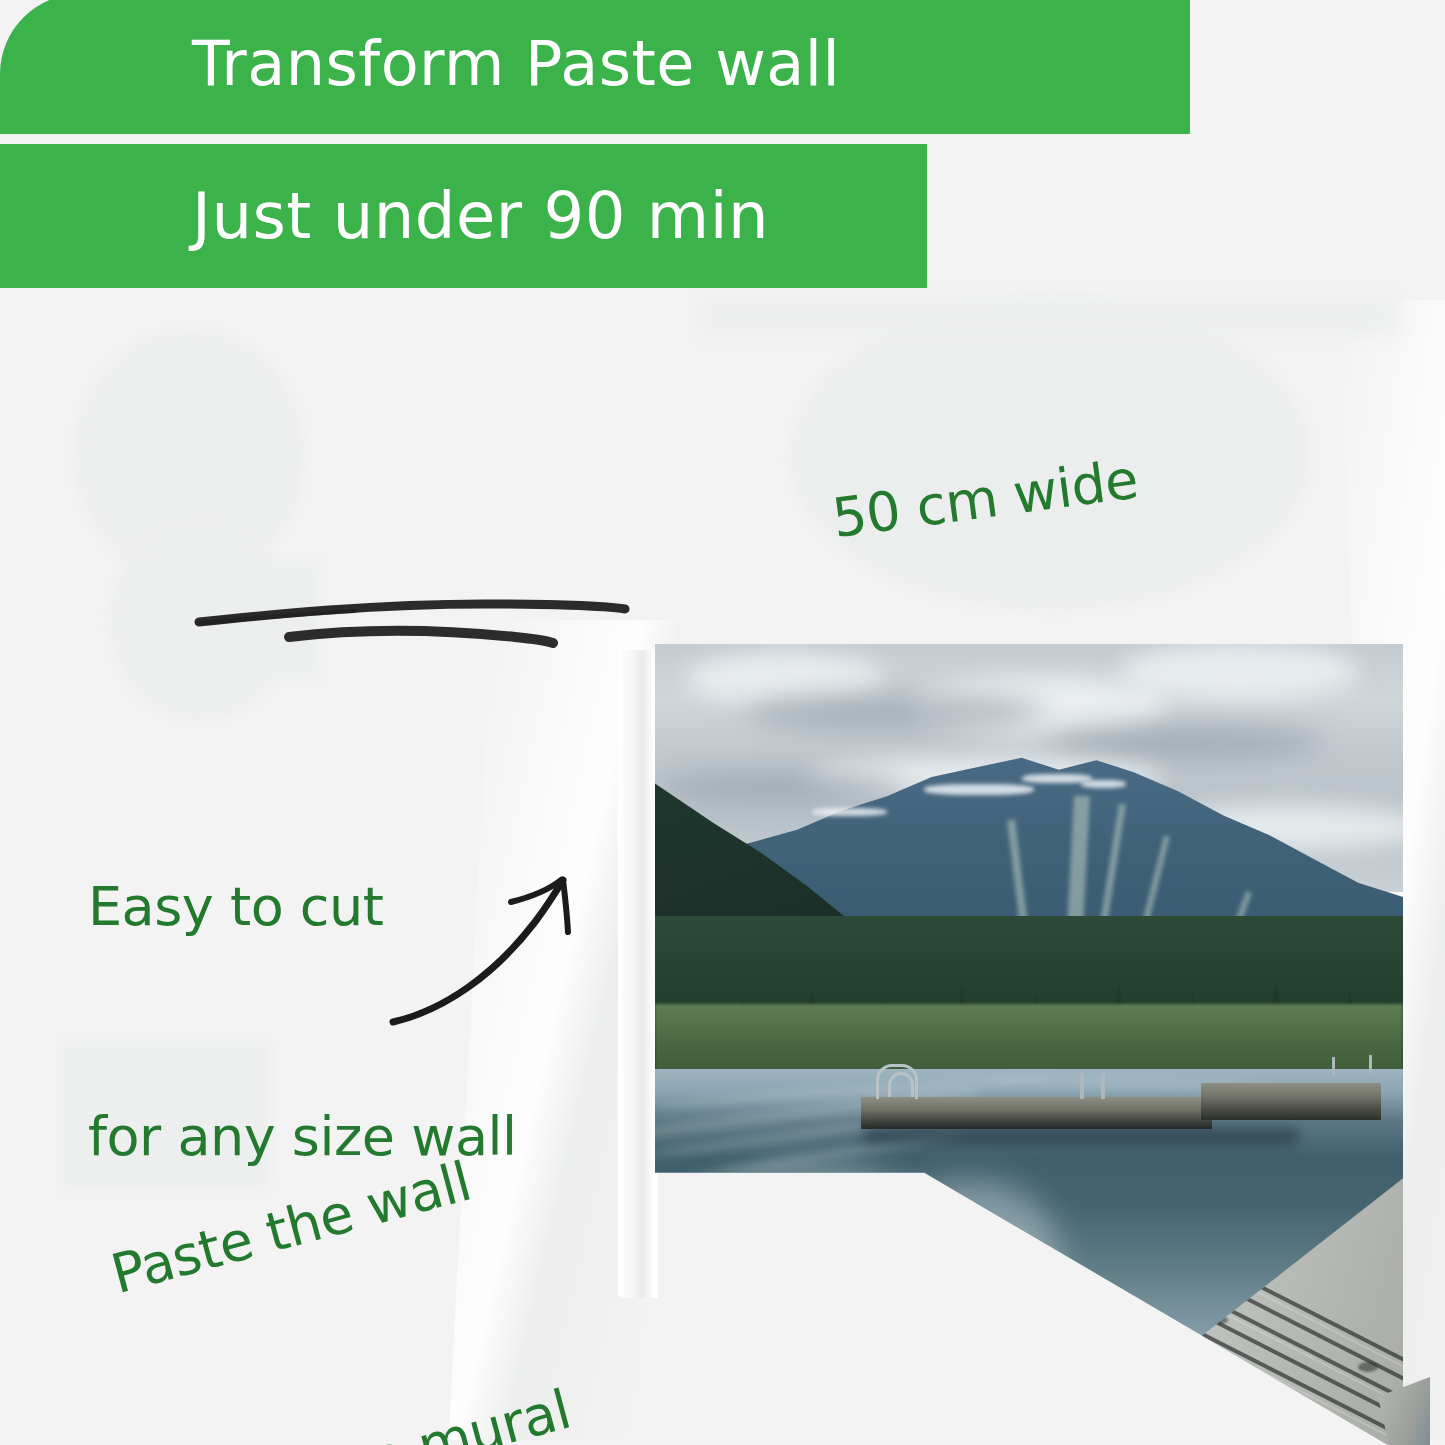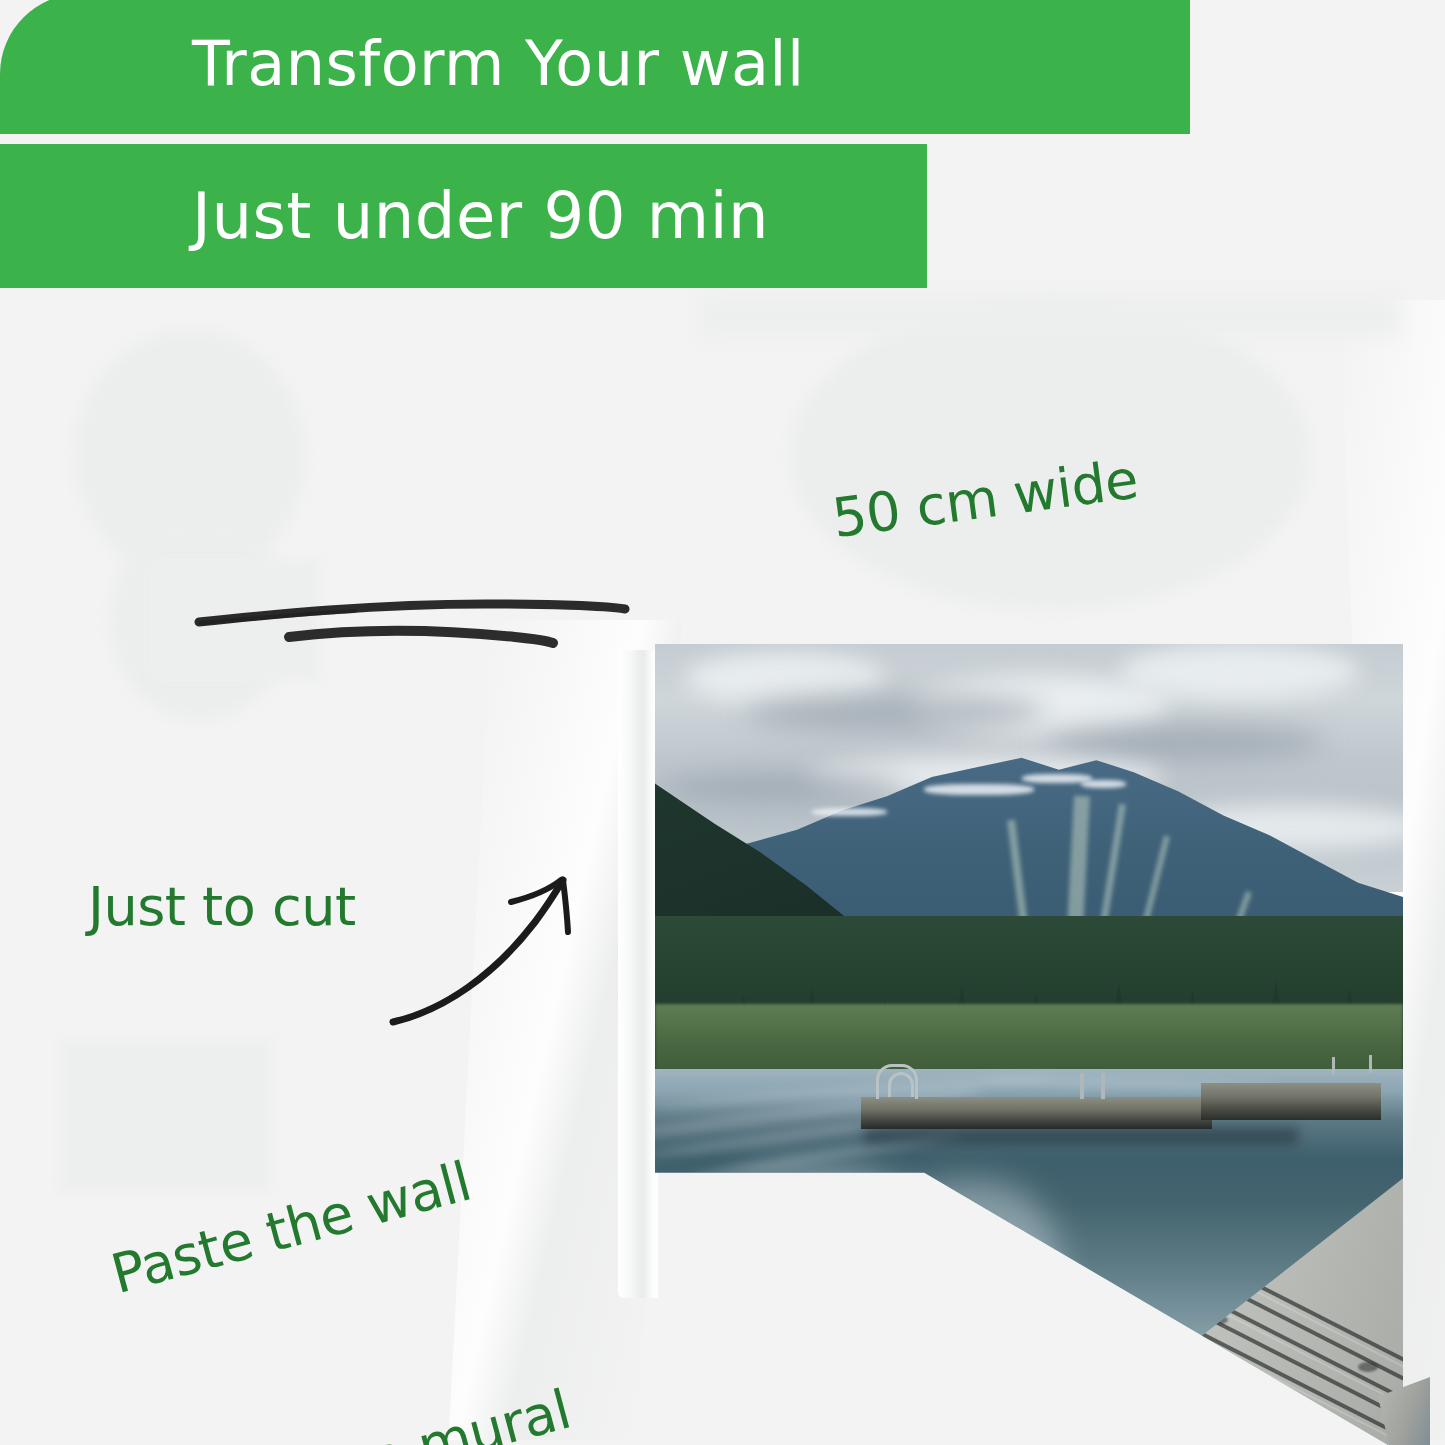--- a/index.html
+++ b/index.html
@@ -279,38 +279,39 @@
   <div class="ghost" style="left:75px;  top:330px;  width:230px; height:250px;"></div>
   <div class="ghost" style="left:110px; top:520px;  width:180px; height:200px;"></div>
   <div class="ghost-rect" style="left:150px; top:560px;  width:170px; height:120px;"></div>
   <div class="ghost-rect" style="left:60px;  top:1040px; width:210px; height:150px;"></div>
   <div class="ghost" style="left:790px; top:300px;  width:520px; height:310px;"></div>
   <div class="paper-fold" style="left:470px; top:620px; width:190px; height:820px; transform:skewX(-3deg);"></div>
   <div class="paper-fold" style="left:1360px; top:300px; width:120px; height:1140px; transform:skewX(2deg);"></div>
   <div class="ghost-rect" style="left:700px; top:296px; width:700px; height:40px; filter:blur(9px);"></div>
 
   <div class="banner banner-1">
-    <span class="banner-text">Transform Your wall</span>
+    <span class="banner-text">Transform Paste wall</span>
   </div>
 
   <div class="banner banner-2">
     <span class="banner-text">Just under 90 min</span>
   </div>
 
   <div class="callout" id="callout-edge">
   </div>
 
   <div class="callout" id="callout-panels">
     <div>50 cm wide</div>
     <div>panels</div>
     <div style="margin-left:40px;">= easier handling</div>
   </div>
 
   <div class="callout" id="callout-cut">
-    <div>Just to cut</div>
+    <div>Easy to cut</div>
+    <div>for any size wall</div>
   </div>
 
   <div class="callout" id="callout-paste">
     <div>Paste the wall</div>
     <div style="margin-left:44px;">not the mural</div>
   </div>
 
   <svg class="sketch" id="underline-sketch" width="480" height="90" viewBox="0 0 480 90">
     <path d="M14 42 C 90 34, 190 24, 300 24 C 360 24, 420 26, 440 29" stroke="#1b1b1b" stroke-width="9" fill="none" stroke-linecap="round" opacity="0.93"></path>
     <path d="M16 43 C 70 38, 120 34, 170 31" stroke="#1b1b1b" stroke-width="4" fill="none" stroke-linecap="round" opacity="0.55"></path>

